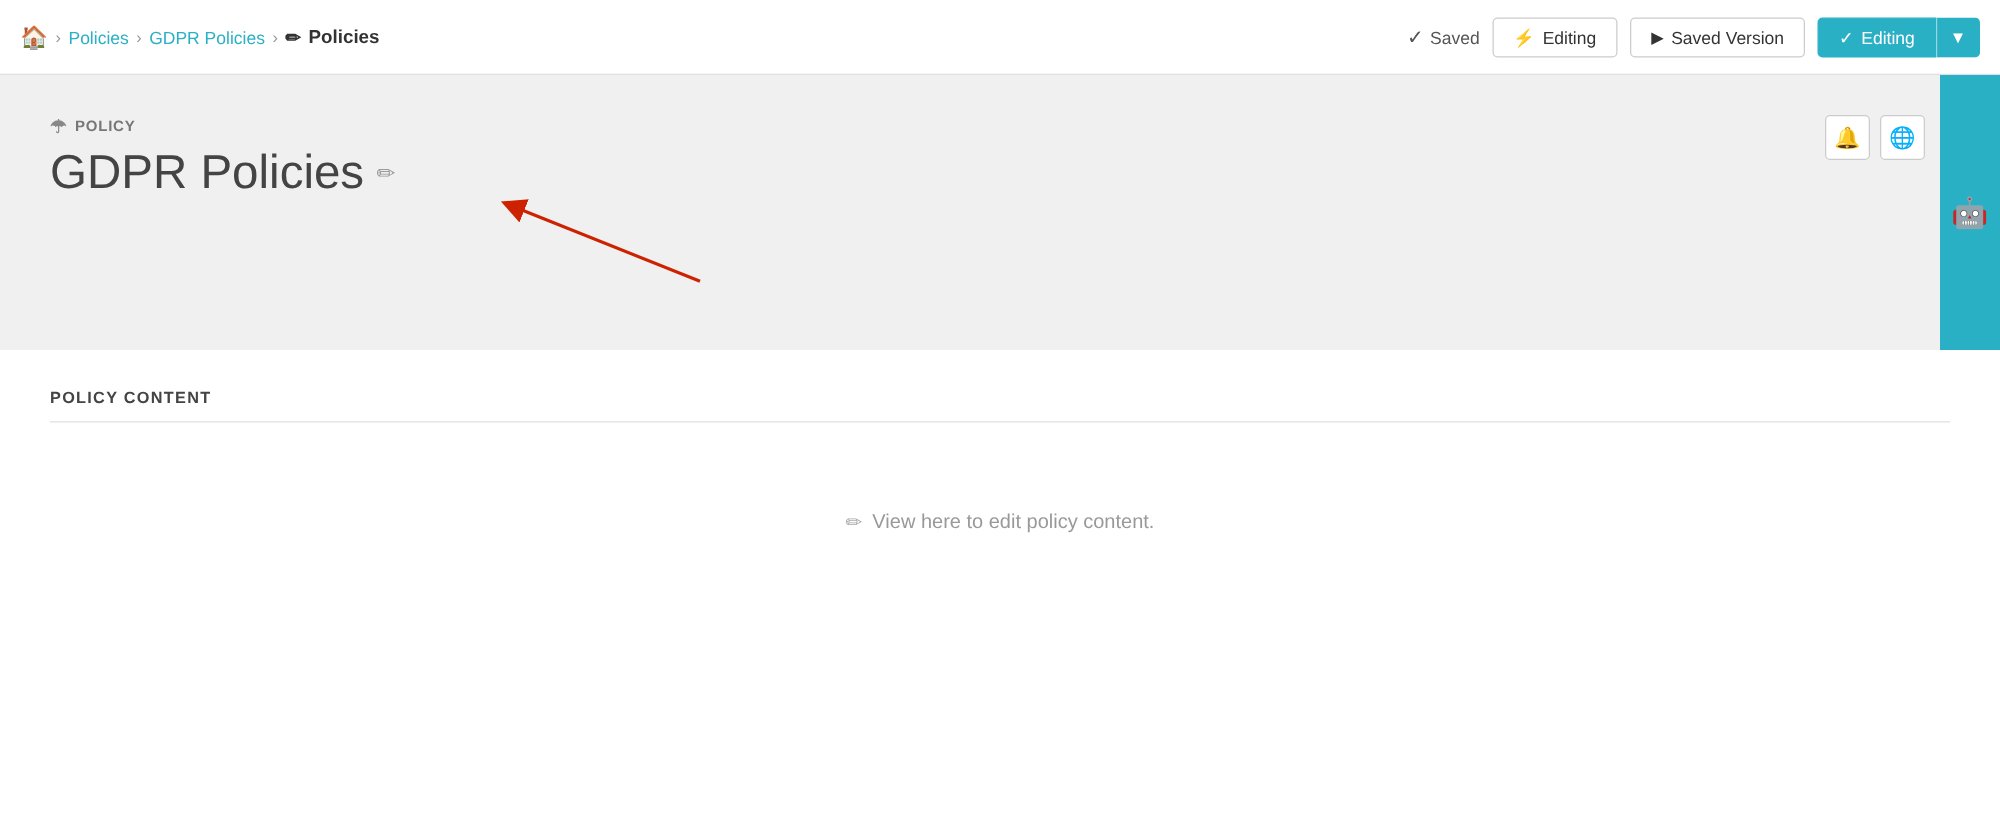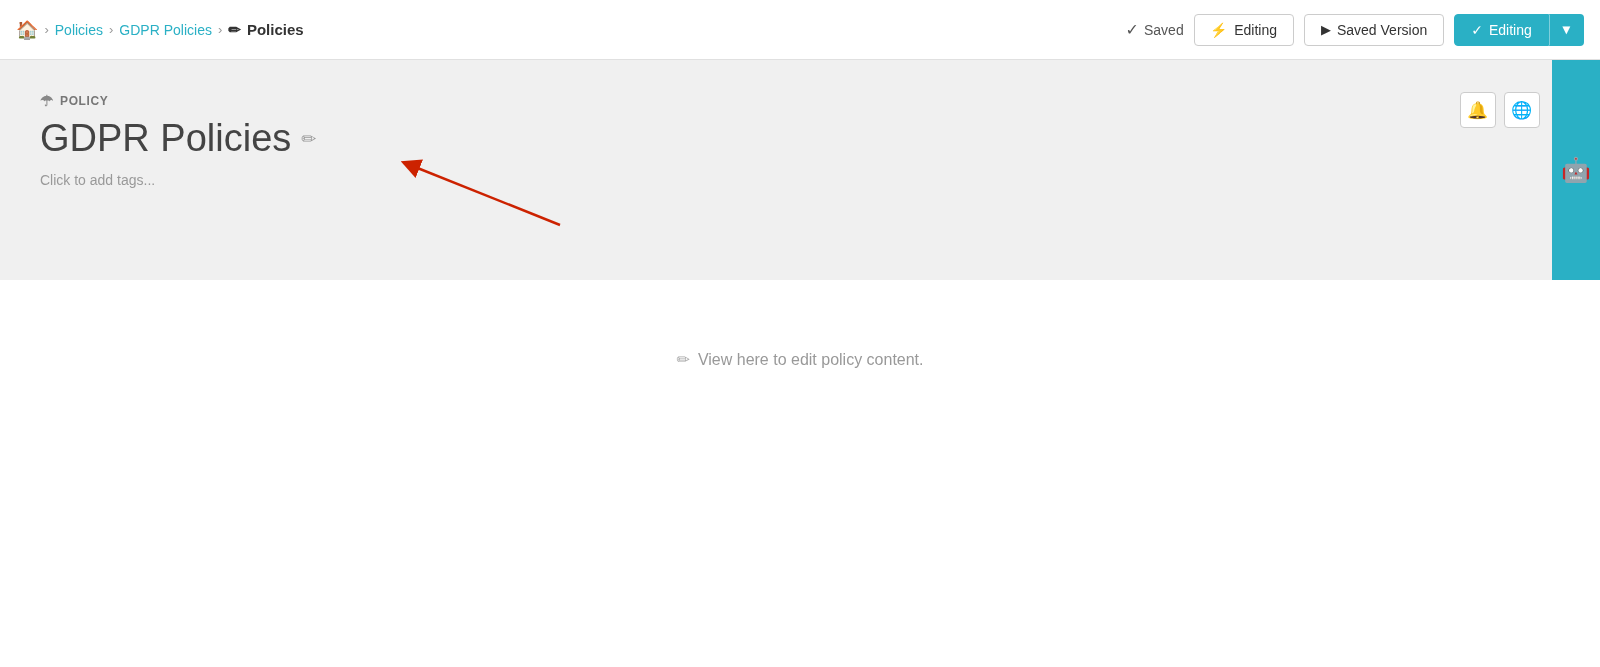--- a/index.html
+++ b/index.html
@@ -275,21 +275,20 @@
 
 <div class="header-section">
   <div class="policy-label-row">
     <span class="policy-umbrella-icon">☂</span>
     <span>POLICY</span>
   </div>
   <div class="policy-title-row">
     <h1 class="policy-title">GDPR Policies</h1>
     <span class="edit-pencil-icon">✏</span>
   </div>
-  <div class="tags-placeholder">Click to add tags...</div>
 
   <div class="arrow-annotation">
     <svg class="arrow-svg" width="180" height="80" viewBox="0 0 180 80">
 
       <defs>
         <marker id="arrowhead" markerWidth="8" markerHeight="8" refX="4" refY="4" orient="auto">
           <polygon points="0 0, 8 4, 0 8" fill="#cc2200"></polygon>
         </marker>
       </defs>
       <line x1="170" y1="70" x2="20" y2="10" stroke="#cc2200" stroke-width="2.5" marker-end="url(#arrowhead)"></line>
@@ -304,17 +303,18 @@
       <span>🌐</span>
     </button>
   </div>
 
   <div class="robot-btn">
     <span style="font-size:24px;">🤖</span>
   </div>
 </div>
 
 <div class="content-section">
+  <div class="section-header">POLICY CONTENT</div>
   <div class="content-edit-area">
     <span class="pencil-content-icon">✏</span>
     <span>View here to edit policy content.</span>
   </div>
 </div>
 
 </body></html>

